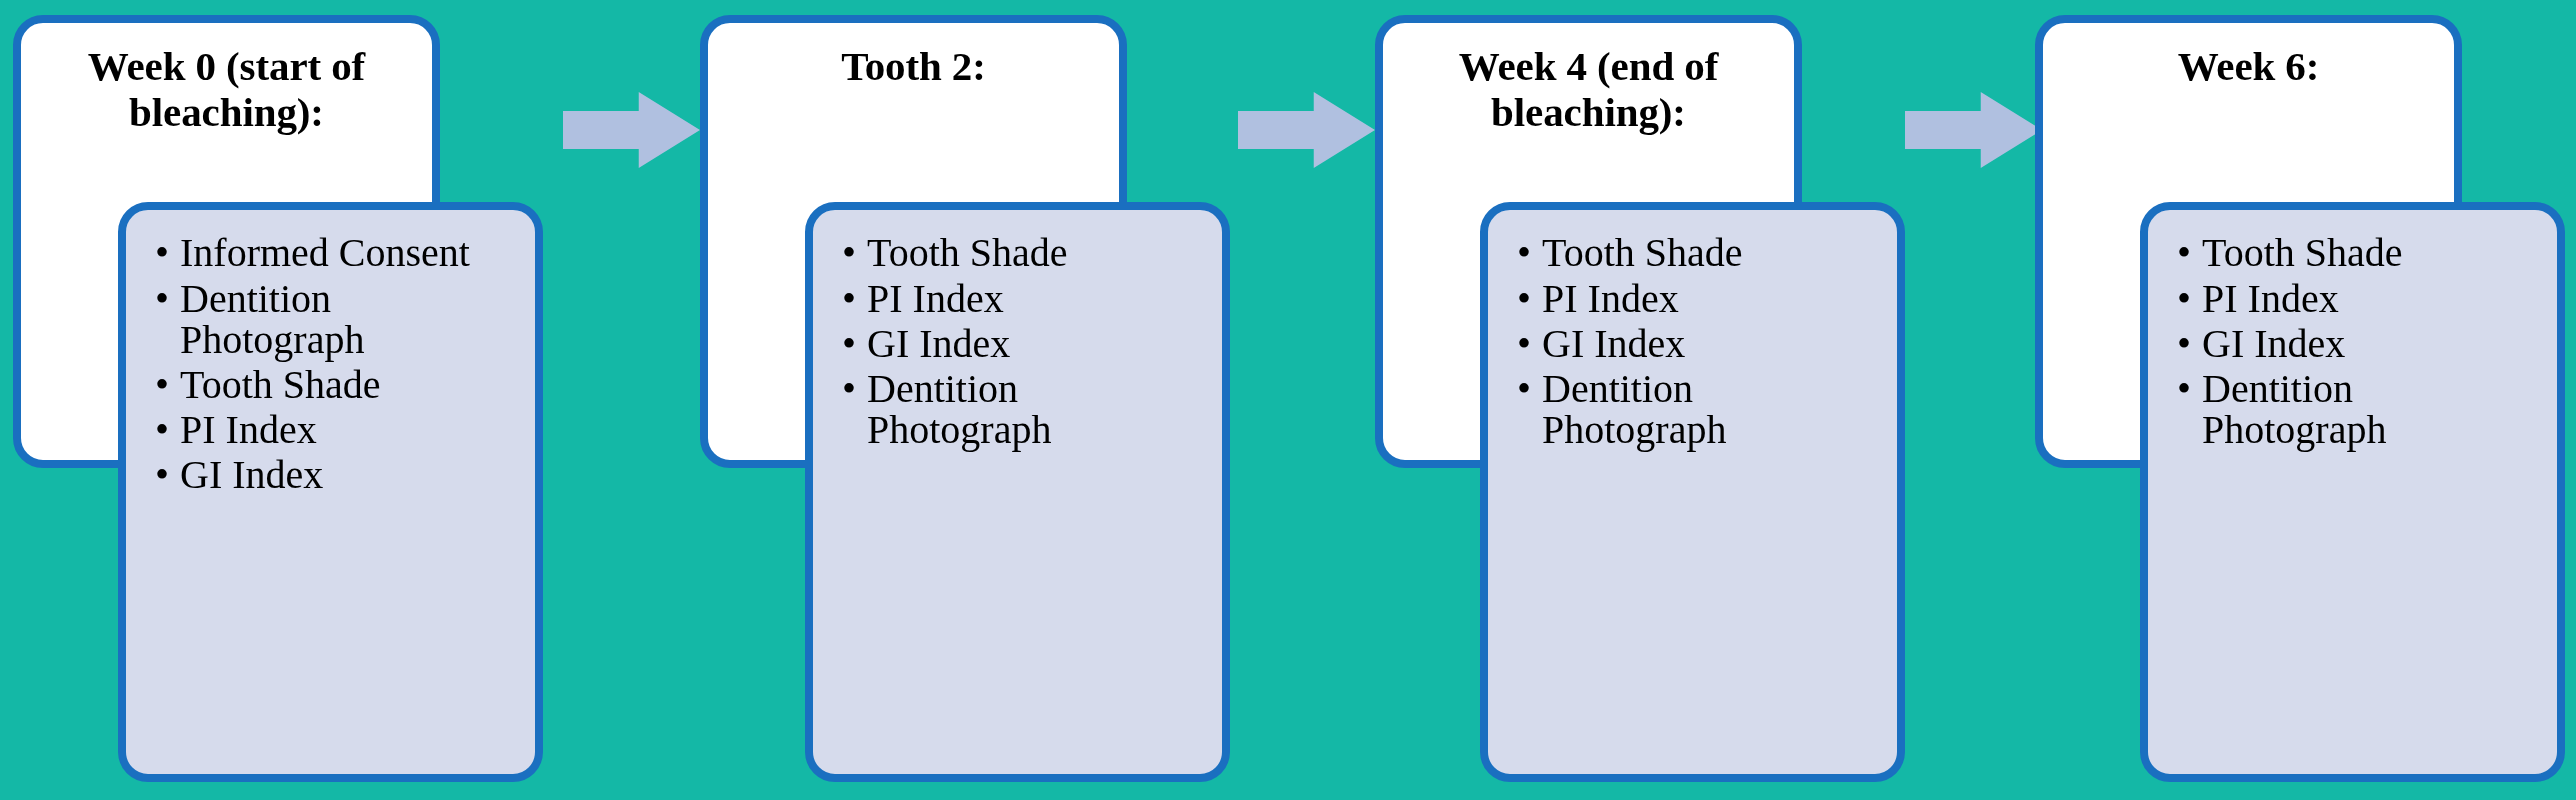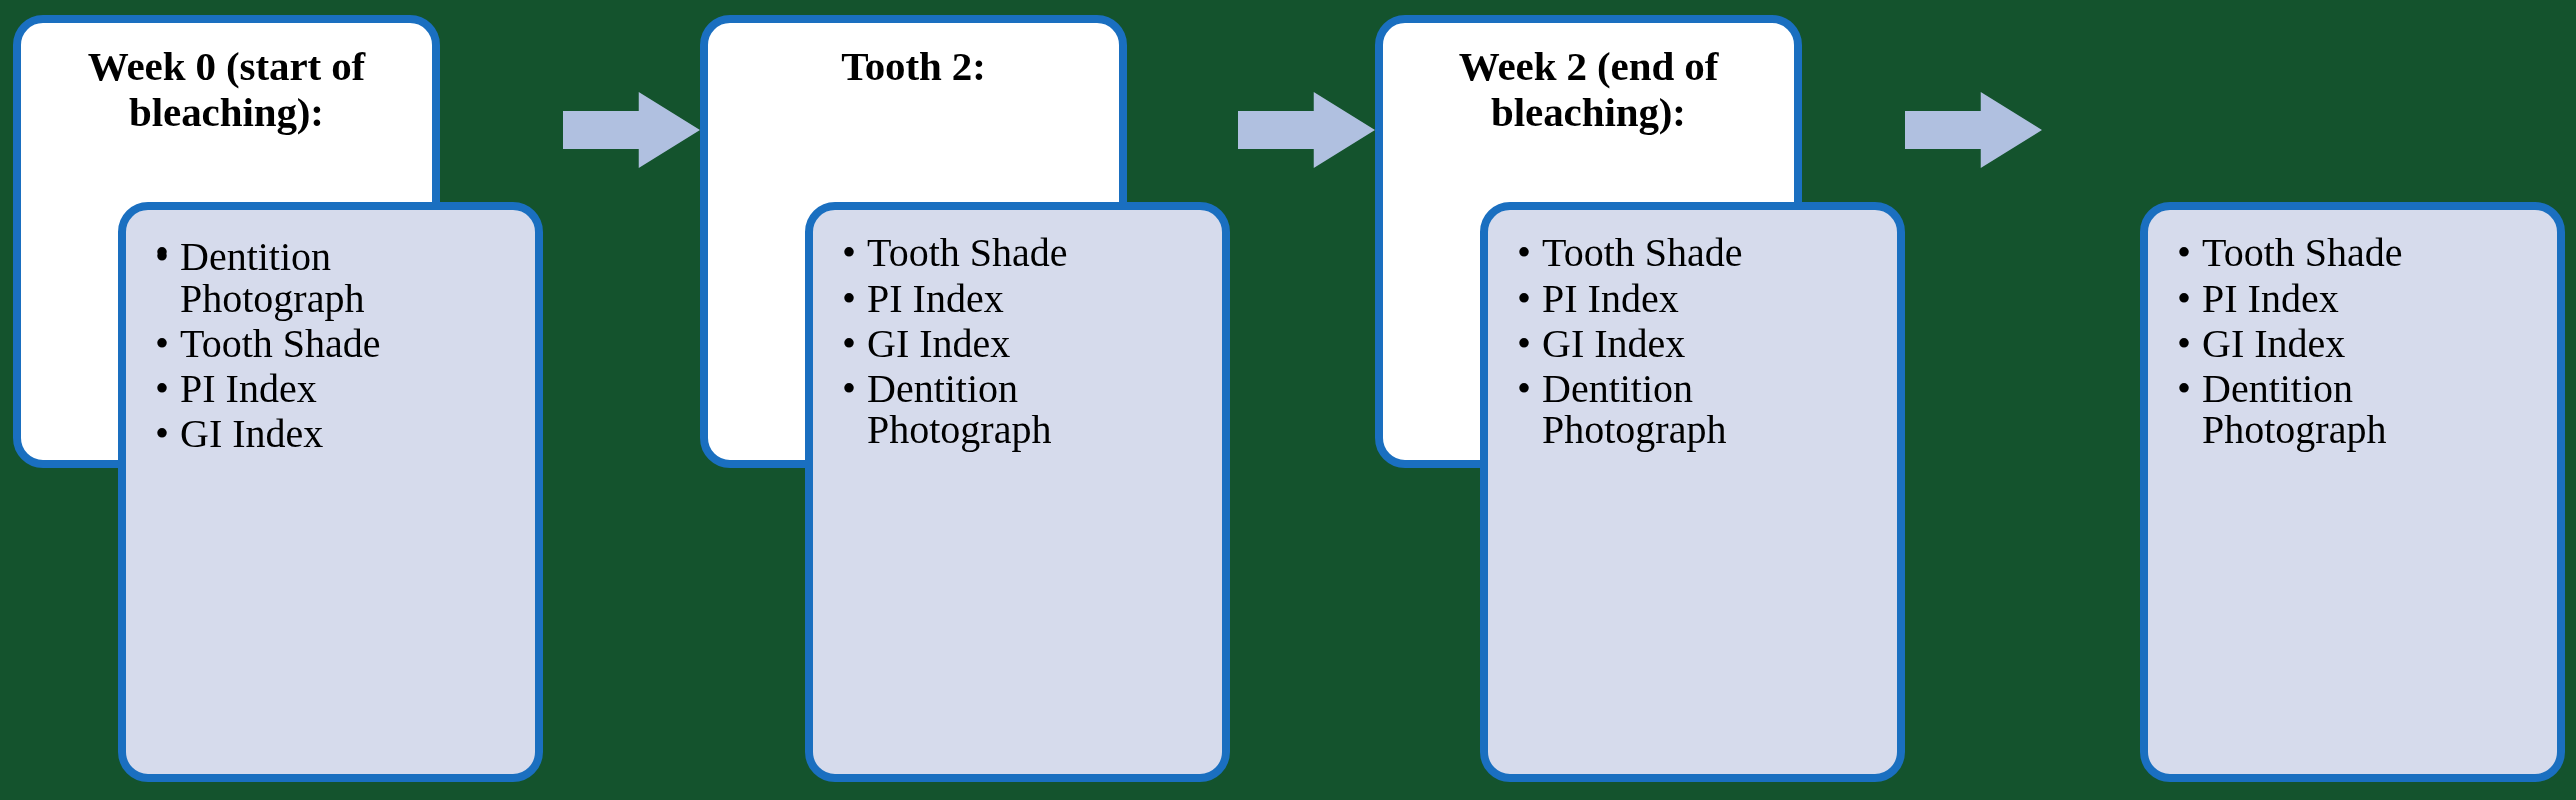--- a/index.html
+++ b/index.html
@@ -12,21 +12,21 @@
     width: 2576px;
     height: 801px;
     font-family: "Liberation Serif", "DejaVu Serif", serif;
     overflow: hidden;
   }
 
   #stage {
     position: relative;
     width: 2576px;
     height: 801px;
-    background: #14532d;
+    background: #14b8a6;
   }
 
   
   .group {
     position: absolute;
     top: 0;
     height: 801px;
   }
 
   
@@ -122,21 +122,21 @@
 <body>
 
 <div id="stage">
 
   <div class="group" id="g0">
     <div class="card-outer">
       <h2 class="card-title">Week 0 (start of bleaching):</h2>
     </div>
     <div class="card-inner">
       <ul class="bullet-list">
-        <li class="bullet-item"><span class="dot">•</span></li>
+        <li class="bullet-item"><span class="dot">•</span><span>Informed Consent</span></li>
         <li class="bullet-item"><span class="dot">•</span><span>Dentition Photograph</span></li>
         <li class="bullet-item"><span class="dot">•</span><span>Tooth Shade</span></li>
         <li class="bullet-item"><span class="dot">•</span><span>PI Index</span></li>
         <li class="bullet-item"><span class="dot">•</span><span>GI Index</span></li>
       </ul>
     </div>
   </div>
 
   <div class="arrow" id="a0">
     <svg viewBox="0 0 208 116" preserveAspectRatio="none" aria-hidden="true">
@@ -159,39 +159,42 @@
   </div>
 
   <div class="arrow" id="a1">
     <svg viewBox="0 0 208 116" preserveAspectRatio="none" aria-hidden="true">
       <polygon points="0,29 115,29 115,0 208,58 115,116 115,87 0,87" fill="#b0c0e0"></polygon>
     </svg>
   </div>
 
   <div class="group" id="g2">
     <div class="card-outer">
-      <h2 class="card-title">Week 2 (end of bleaching):</h2>
+      <h2 class="card-title">Week 4 (end of bleaching):</h2>
     </div>
     <div class="card-inner">
       <ul class="bullet-list">
         <li class="bullet-item"><span class="dot">•</span><span>Tooth Shade</span></li>
         <li class="bullet-item"><span class="dot">•</span><span>PI Index</span></li>
         <li class="bullet-item"><span class="dot">•</span><span>GI Index</span></li>
         <li class="bullet-item"><span class="dot">•</span><span>Dentition Photograph</span></li>
       </ul>
     </div>
   </div>
 
   <div class="arrow" id="a2">
     <svg viewBox="0 0 208 116" preserveAspectRatio="none" aria-hidden="true">
       <polygon points="0,29 115,29 115,0 208,58 115,116 115,87 0,87" fill="#b0c0e0"></polygon>
     </svg>
   </div>
 
   <div class="group" id="g3">
+    <div class="card-outer">
+      <h2 class="card-title">Week 6:</h2>
+    </div>
     <div class="card-inner">
       <ul class="bullet-list">
         <li class="bullet-item"><span class="dot">•</span><span>Tooth Shade</span></li>
         <li class="bullet-item"><span class="dot">•</span><span>PI Index</span></li>
         <li class="bullet-item"><span class="dot">•</span><span>GI Index</span></li>
         <li class="bullet-item"><span class="dot">•</span><span>Dentition Photograph</span></li>
       </ul>
     </div>
   </div>
 

